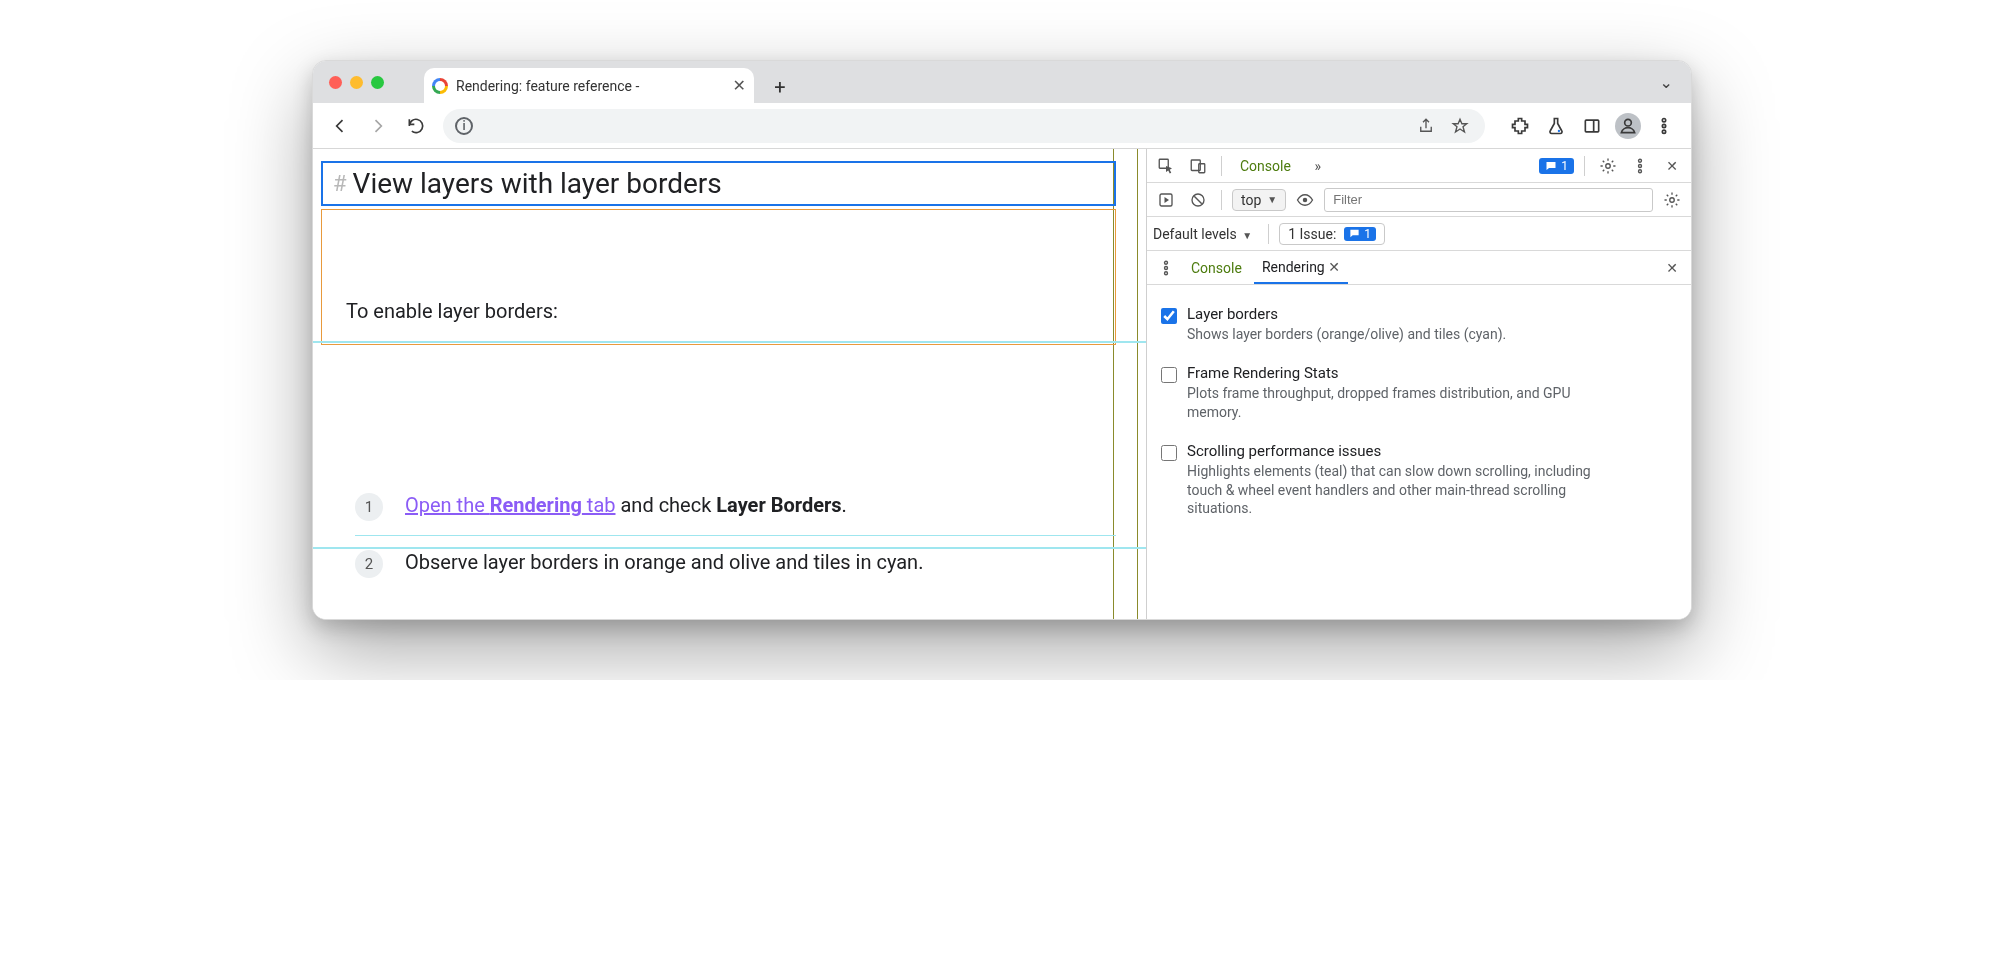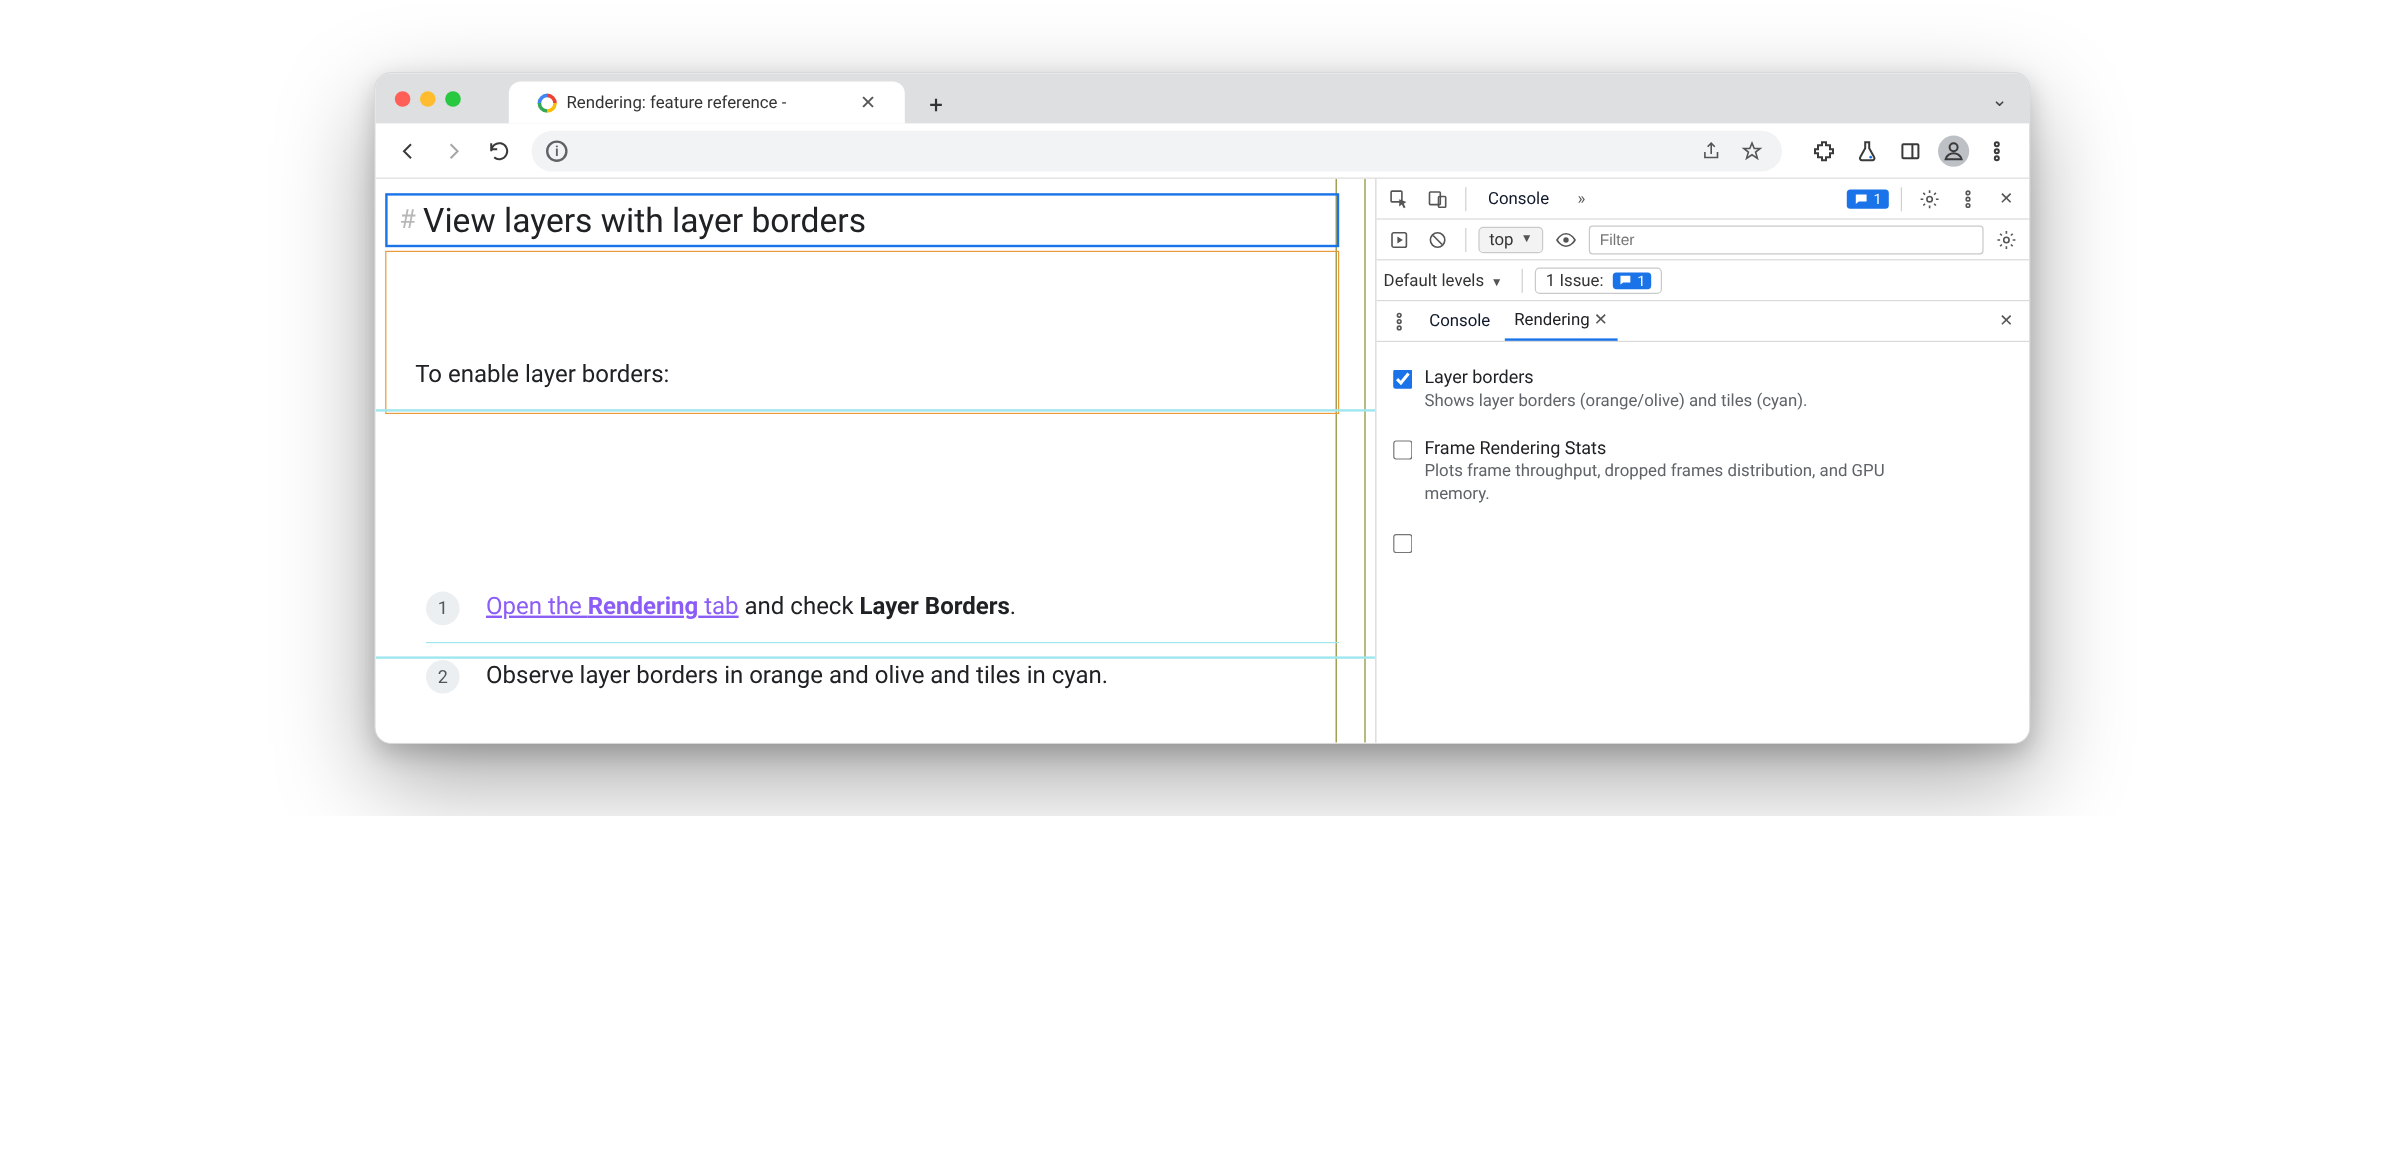--- a/index.html
+++ b/index.html
@@ -24,21 +24,21 @@
     height: 42px;
     display: flex; align-items: flex-end;
     padding: 0 10px;
     gap: 10px;
   }
   .traffic { display: flex; gap: 8px; align-items: center; height: 100%; padding-left: 6px; padding-right: 30px;}
   .dot { width: 13px; height: 13px; border-radius: 50%; }
   .red { background: #ff5f57; } .yellow { background: #febc2e; } .green { background: #28c840; }
   .tab {
     background: #fff; height: 35px; border-radius: 10px 10px 0 0;
-    display: flex; align-items: center; gap: 8px; padding: 0 24px;
+    display: flex; align-items: center; gap: 8px; padding: 0 8px;
     font-size: 14px; color: #333; min-width: 330px; position: relative;
   }
   .tab .fav { width:16px;height:16px;border-radius:50%; background: conic-gradient(#ea4335 0 90deg,#fbbc05 90deg 180deg,#34a853 180deg 270deg,#4285f4 270deg 360deg); position:relative;}
   .tab .fav::after{content:"";position:absolute;inset:3px;background:#fff;border-radius:50%;}
   .tab-close { margin-left: auto; color:#555; font-size:16px; }
   .newtab { width:32px;height:32px;display:flex;align-items:center;justify-content:center;font-size:20px;color:#333;}
   .dropdown-chevron { margin-left:auto; padding-right:8px; color:#444; font-size:16px; align-self:center;}
 
   
   .toolbar {
@@ -89,21 +89,21 @@
   .num { width:28px;height:28px;border-radius:50%;background:#eceff1;color:#555;display:flex;align-items:center;justify-content:center;font-size:15px;flex-shrink:0;}
   .link { color:#8b5cf6; text-decoration:underline; }
   .link b { font-weight:700; }
   .olive-line { position:absolute; top:0; bottom:0; width:1px; background:#8a8b2c; }
 
   
   .devtools { flex:1; border-left:1px solid #cfcfcf; display:flex; flex-direction:column; background:#fff; font-size:14px; color:#333;}
   .dt-row { display:flex; align-items:center; height:34px; border-bottom:1px solid #d9d9d9; padding:0 6px; gap:6px;}
   .dt-ico { width:26px;height:26px;display:flex;align-items:center;justify-content:center;color:#555;}
   .dt-ico svg { width:18px;height:18px;stroke:#555;fill:none;stroke-width:1.8;}
-  .dt-tab { padding:0 8px;height:100%;display:flex;align-items:center;color:#0f172a;}
+  .dt-tab { padding:0 8px;height:100%;display:flex;align-items:center;color:#4d7c0f;}
   .badge { background:#1a73e8;color:#fff;border-radius:3px;padding:1px 6px;font-size:12px;margin-left:4px;display:inline-flex;align-items:center;gap:4px;}
   .pill { border:1px solid #c9c9c9;border-radius:4px;padding:2px 8px;display:flex;align-items:center;gap:4px;background:#f3f3f3;}
   .filter-input { border:1px solid #c9c9c9;border-radius:3px;height:24px;padding:0 8px;font-size:13px;color:#777;background:#fff;}
   .dt-drawer-tabs { display:flex;align-items:center;height:34px;border-bottom:1px solid #d9d9d9;padding:0 6px;gap:4px;}
   .dt-drawer-tabs .active { border-bottom:2px solid #1a73e8; color:#202124;}
   .panel-body { padding:10px 14px 20px 14px; overflow:auto; }
   .opt { display:flex; gap:10px; padding:10px 0; align-items:flex-start;}
   .opt input[type=checkbox]{ width:16px;height:16px;margin-top:3px;accent-color:#1a73e8;}
   .opt .t { font-size:15px;color:#202124;}
   .opt .d { font-size:14px;color:#5f6368; margin-top:2px; line-height:1.35; max-width:440px;}
@@ -343,18 +343,22 @@
         </label>
         <label class="opt">
           <input type="checkbox" style="">
           <div>
             <div class="t">Frame Rendering Stats</div>
             <div class="d">Plots frame throughput, dropped frames distribution, and GPU memory.</div>
           </div>
         </label>
         <label class="opt">
           <input type="checkbox" style="">
+          <div>
+            <div class="t">Scrolling performance issues</div>
+            <div class="d">Highlights elements (teal) that can slow down scrolling, including touch &amp; wheel event handlers and other main-thread scrolling situations.</div>
+          </div>
         </label>
       </div>
 
     </div>
   </div>
 </div>
 
 </body></html>

